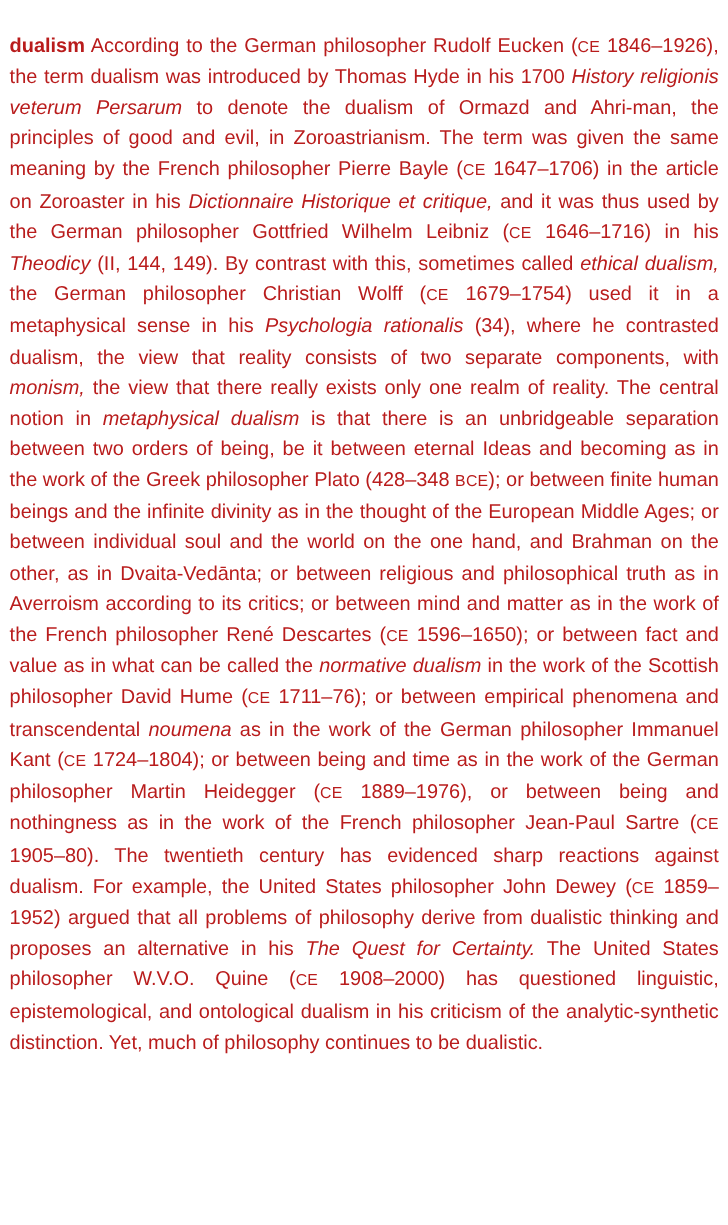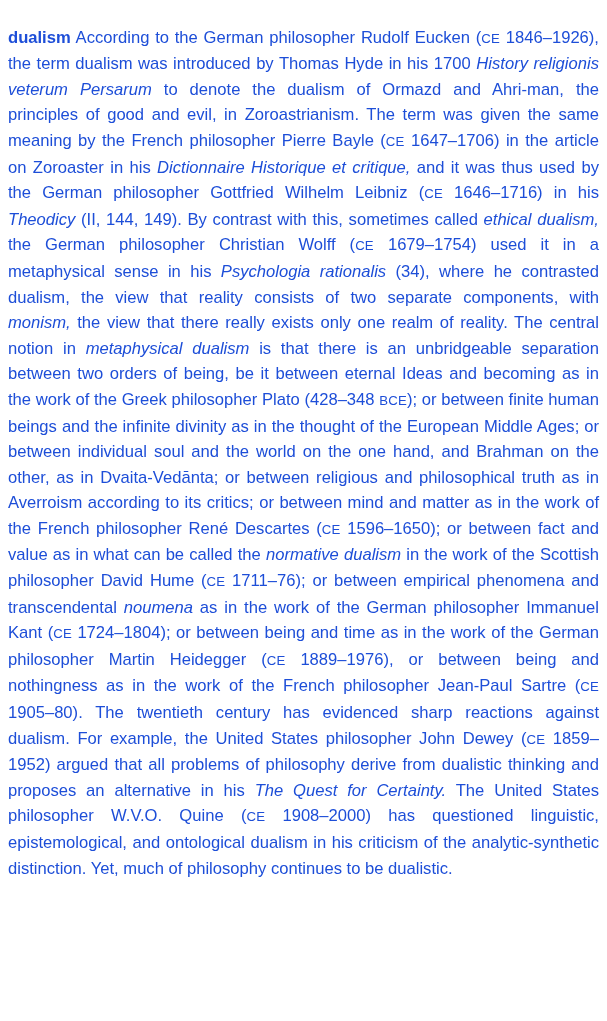--- a/index.html
+++ b/index.html
@@ -16,21 +16,21 @@
   .page {
     width: 607px;
     height: 1021px;
     box-sizing: border-box;
     padding: 8px 8px 0 8px;
     background: #ffffff;
   }
   .entry {
     font-size: 16.6px;
     line-height: 25.6px;
-    color: #1d4ed8;
+    color: #b91c1c;
     text-align: justify;
     text-justify: inter-word;
     hyphens: none;
     letter-spacing: 0px;
   }
   .headword {
     font-weight: bold;
   }
   .it {
     font-style: italic;

